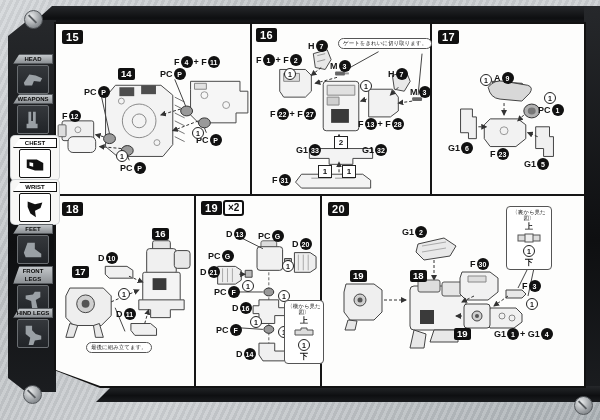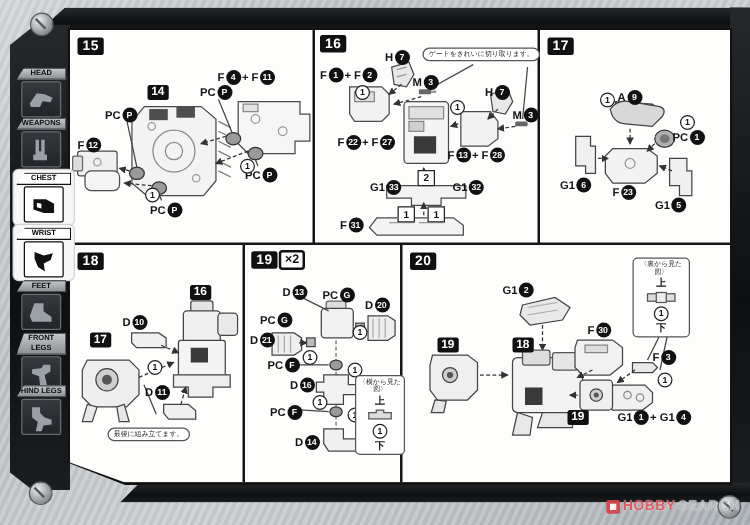--- a/index.html
+++ b/index.html
@@ -569,18 +569,13 @@
     <div class="sbitem" style="top:284px;">
       <span class="chip">HIND LEGS</span>
       <span class="iconbox">
         <svg width="22" height="22" viewBox="0 0 24 24">
             <path d="M4 3 h7 v5 l4 4 l6 2 v4 l-7 1 l-2 6 h-5 l2 -9 l-5 -4 Z" fill="currentColor"></path>
           </svg>
       </span>
     </div>
   </div>
 
-  <div class="watermark">
-    <span class="wlogo"></span>
-    <span class="whobby">HOBBY</span>
-    <span class="wsearch">SEARCH</span>
-  </div>
 </div>
 
 </body></html>

